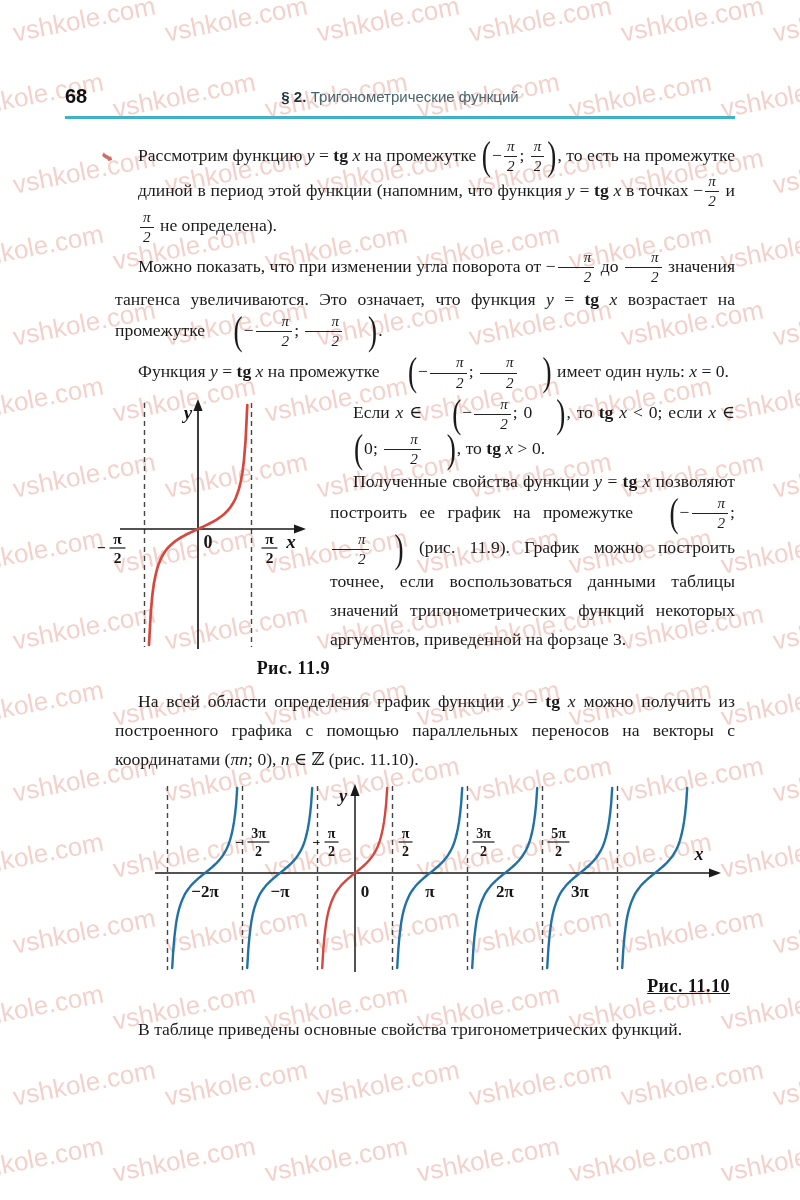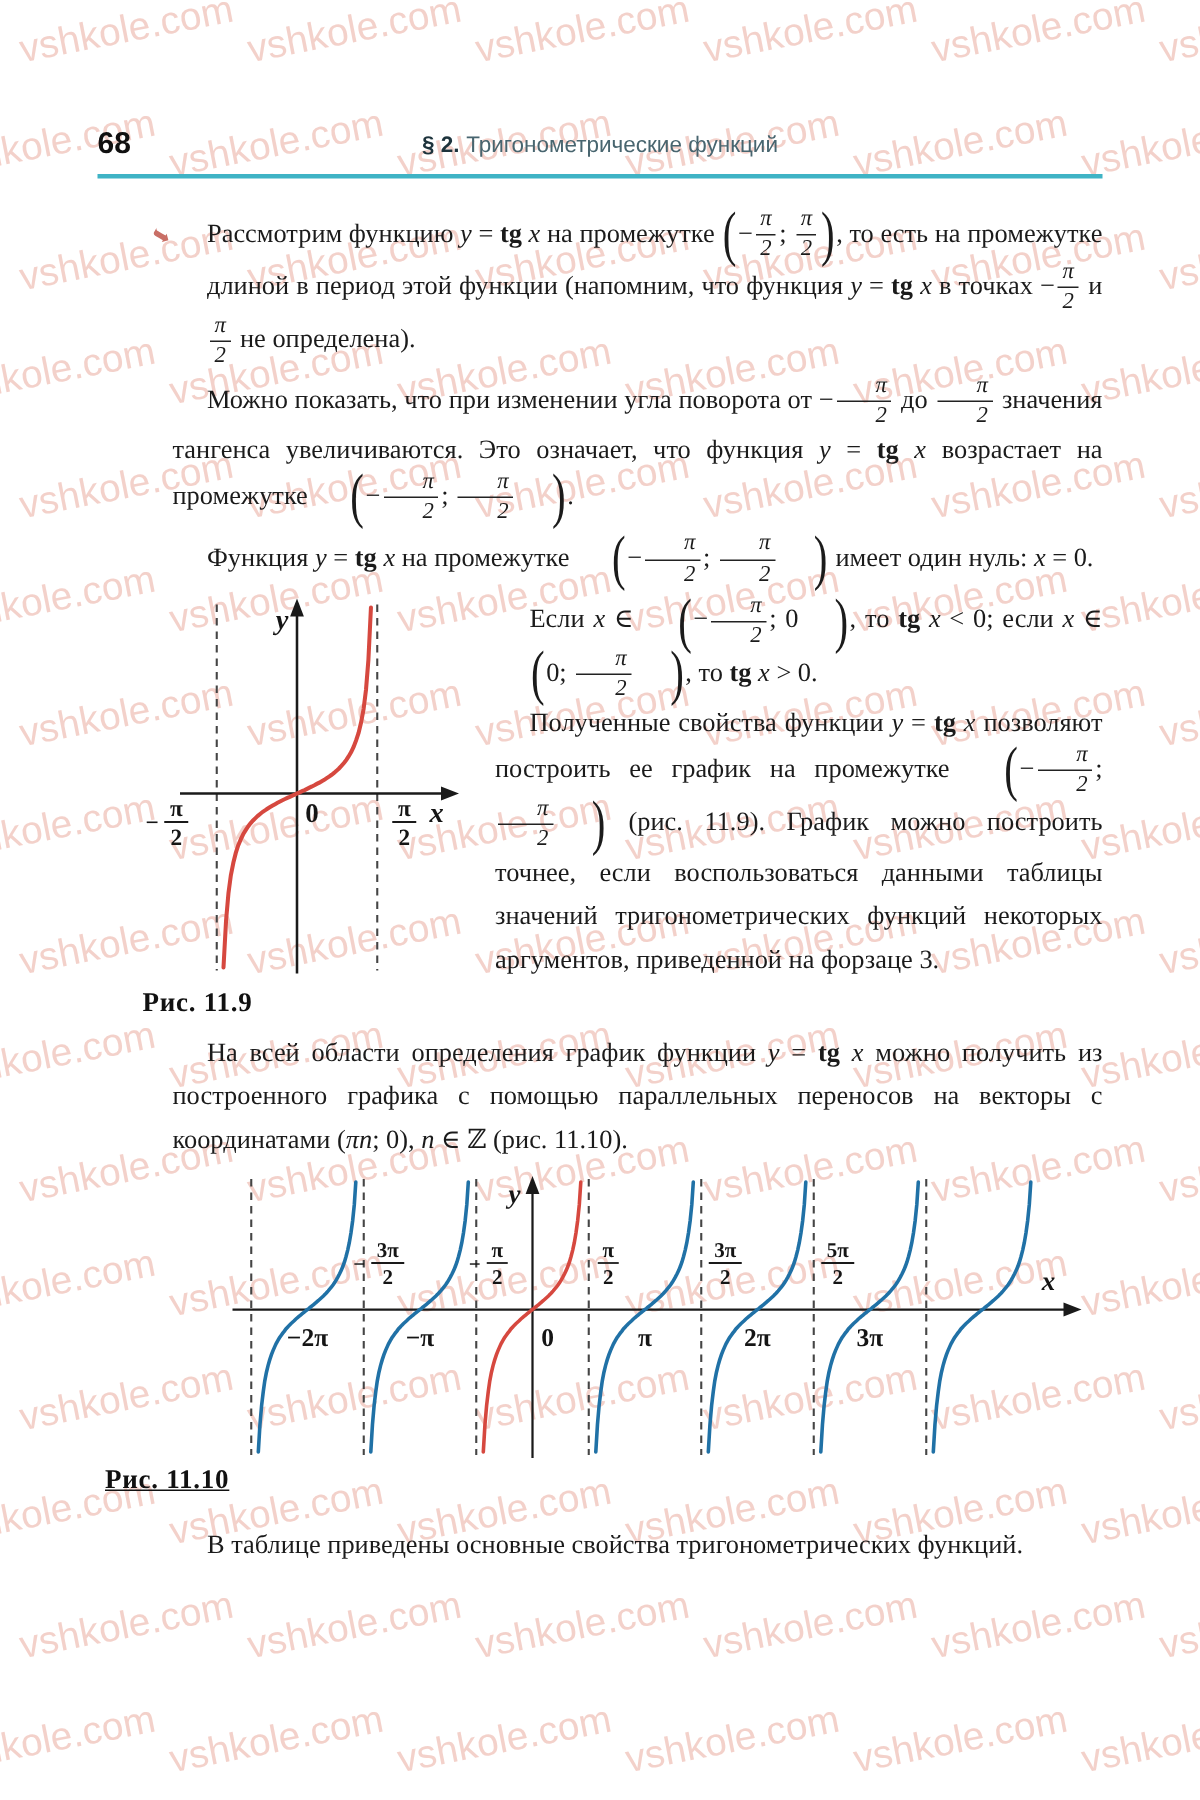--- a/index.html
+++ b/index.html
@@ -32,21 +32,21 @@
         font-size:0.86em;padding:0 2px;font-style:italic;}
   .frac .fn{display:block;padding:0 3px 2px;border-bottom:1.4px solid #222;}
   .frac .fd{display:block;padding-top:2px;}
   .bigp{display:inline-block;transform:scaleY(1.5);transform-origin:center;
         font-size:1.55em;line-height:1;vertical-align:middle;padding:0 1px;font-weight:400;}
 
   
   .cols{display:flex;margin-top:6px;}
   .figL{margin:0;margin-left:-20px;flex:0 0 235px;width:235px;}
   .rcol{flex:1;min-width:0;}
-  .cap{text-align:left;font-weight:bold;font-size:18px;margin-top:5px;letter-spacing:0.5px;color:#111;}
+  .cap{text-align:right;font-weight:bold;font-size:18px;margin-top:5px;letter-spacing:0.5px;color:#111;}
   .figW{margin:8px 0 0 -45px;width:660px;}
   .figW .cap{margin-top:2px;text-decoration:underline;}
   svg{display:block;}
   .axvar{font:italic 600 19px "Liberation Serif",serif;fill:#151515;}
   .axnum{font:600 18px "Liberation Serif",serif;fill:#151515;}
   .axfrac{font:600 15.5px "Liberation Serif",serif;fill:#151515;}
   #fig2 .axvar{font-size:18px;}
   #fig2 .axnum{font-size:17px;}
   #fig2 .axfrac{font-size:14px;}
 </style>

